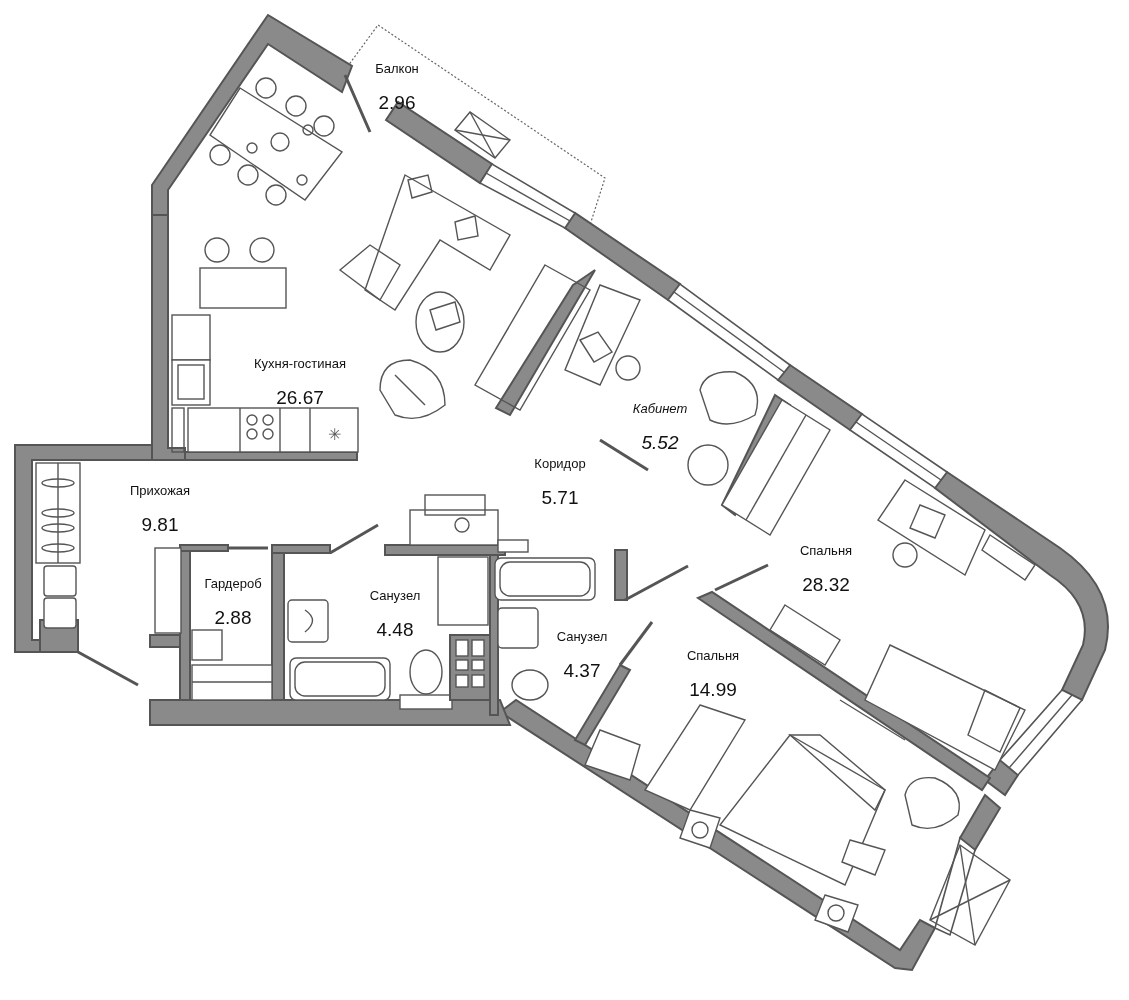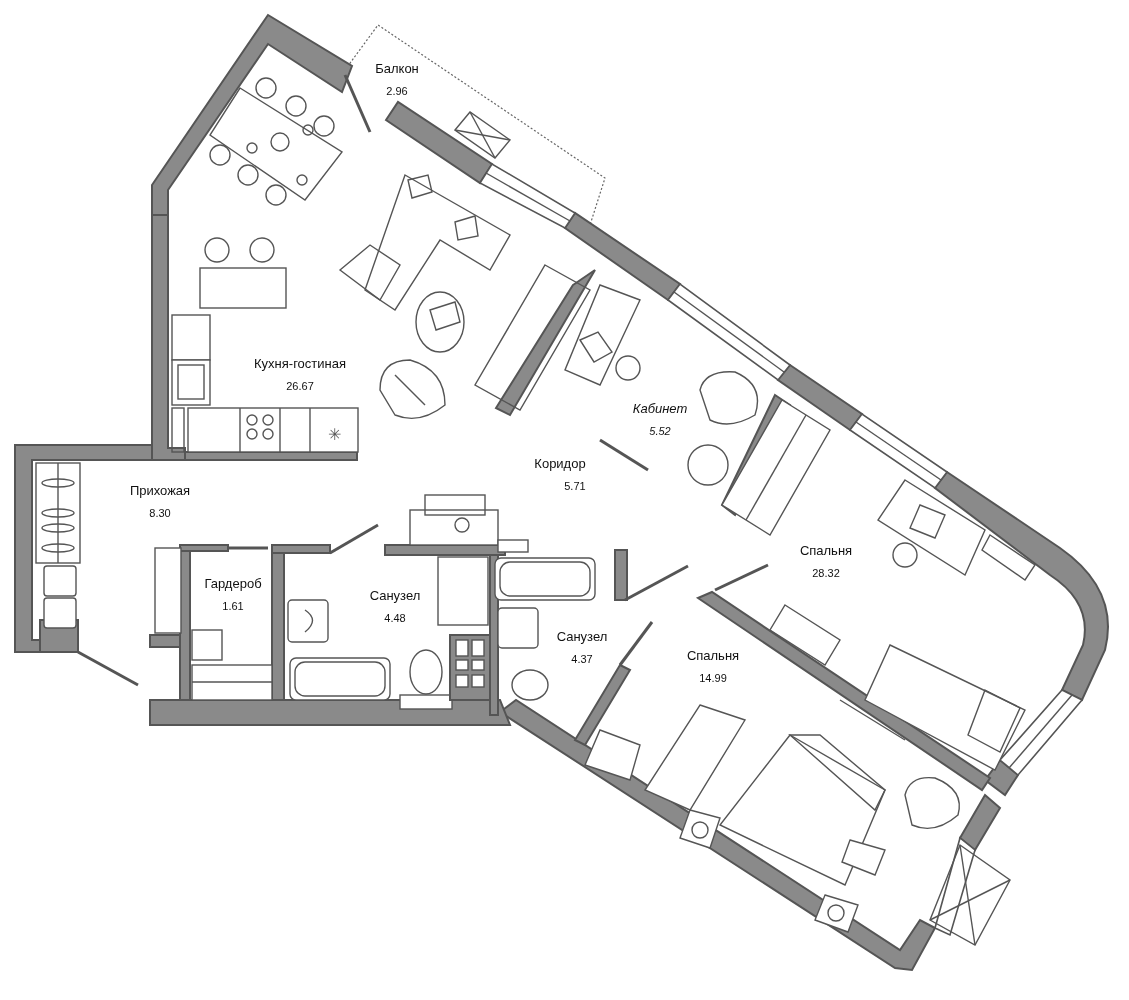--- a/index.html
+++ b/index.html
@@ -6,21 +6,21 @@
   body { width:1129px; height:1000px; overflow:hidden; position:relative; font-family:"Liberation Sans", sans-serif; }
   #plan { position:absolute; left:0; top:0; width:1129px; height:1000px; }
   .wall { fill:#8a8a8a; stroke:#555555; stroke-width:2; stroke-linejoin:miter; }
   .thin { fill:none; stroke:#555555; stroke-width:1.4; }
   .thinf { fill:#ffffff; stroke:#555555; stroke-width:1.4; }
   .door { fill:none; stroke:#555555; stroke-width:3; }
   .dot { fill:none; stroke:#666666; stroke-width:1.2; stroke-dasharray:2 2; }
   .win { fill:#ffffff; stroke:#555555; stroke-width:1.6; }
   .label { position:absolute; text-align:center; color:#111111; transform:translateX(-50%); white-space:nowrap; }
   .label .name { font-size:13px; line-height:18px; display:block; }
-  .label .area { font-size:11px; line-height:18px; display:block; margin-top:4px; }
+  .label .area { font-size:19px; line-height:18px; display:block; margin-top:16px; }
 </style>
 </head>
 <body>
 
 <svg id="plan" viewBox="0 0 1129 1000" xmlns="http://www.w3.org/2000/svg">
 
   <g>
     <polyline class="dot" points="345,70 378,25 605,178 590,225"></polyline>
   </g>
 
@@ -267,31 +267,31 @@
   <span class="area">2.96</span>
 </div>
 <div class="label" style="left:300px; top:355px;">
   <span class="name">Кухня-гостиная</span>
   <span class="area">26.67</span>
 </div>
 <div class="label" style="left:660px; top:400px;font-style:italic;">
   <span class="name">Кабинет</span>
   <span class="area">5.52</span>
 </div>
-<div class="label" style="left:560px; top:455px;text-align:right;">
+<div class="label" style="left:560px; top:455px;">
   <span class="name">Коридор</span>
   <span class="area">5.71</span>
 </div>
 <div class="label" style="left:160px; top:482px;">
   <span class="name">Прихожая</span>
-  <span class="area">8.30</span>
+  <span class="area">9.81</span>
 </div>
 <div class="label" style="left:233px; top:575px;">
   <span class="name">Гардероб</span>
-  <span class="area">1.61</span>
+  <span class="area">2.88</span>
 </div>
 <div class="label" style="left:395px; top:587px;">
   <span class="name">Санузел</span>
   <span class="area">4.48</span>
 </div>
 <div class="label" style="left:582px; top:628px;">
   <span class="name">Санузел</span>
   <span class="area">4.37</span>
 </div>
 <div class="label" style="left:826px; top:542px;">

